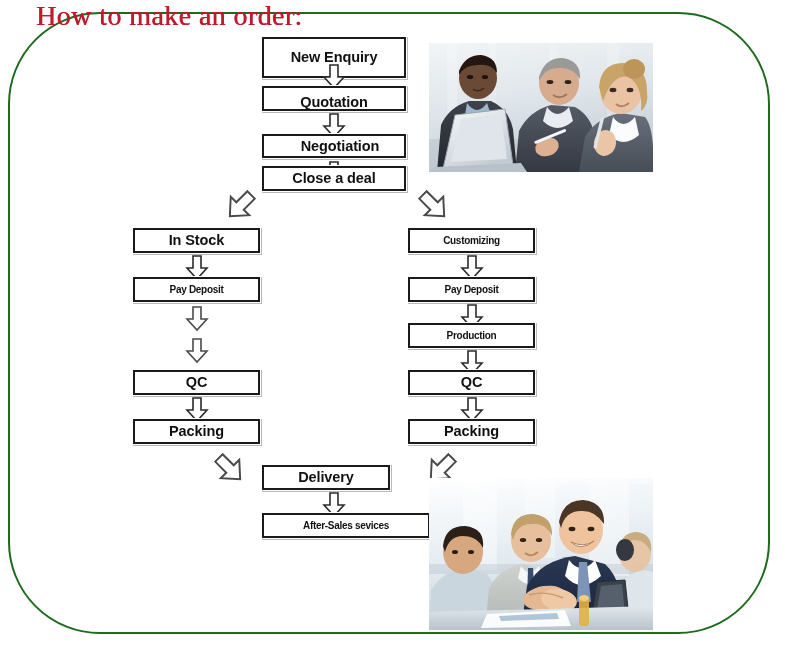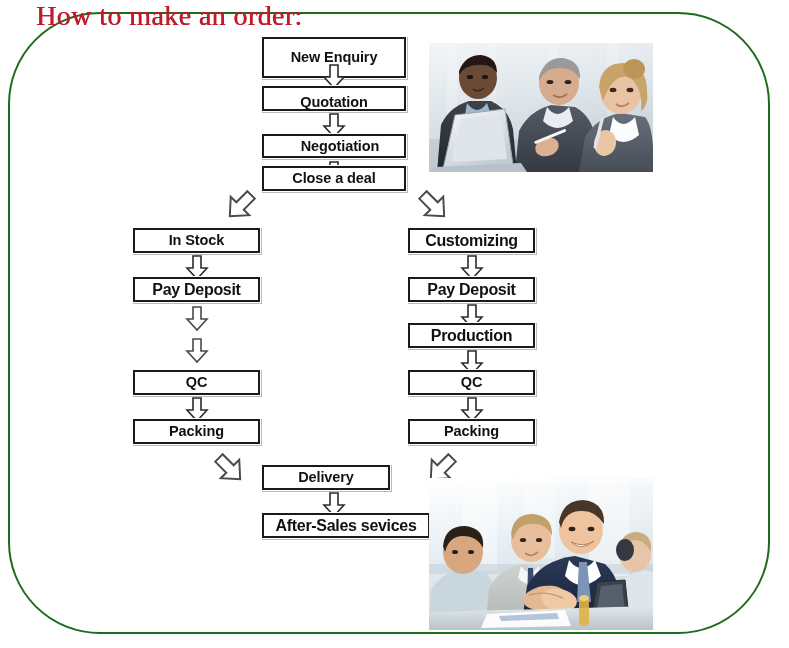--- a/index.html
+++ b/index.html
@@ -56,21 +56,21 @@
   }
   .flow-box .flow-label {
     font-family: "Liberation Sans", sans-serif;
     font-weight: bold;
     font-size: 14.5px;
     color: #111111;
     line-height: 1;
     white-space: nowrap;
     letter-spacing: -0.1px;
   }
-  .flow-box.narrow-label .flow-label { font-size: 16px; letter-spacing: -0.3px; }
+  .flow-box.narrow-label .flow-label { font-size: 10px; letter-spacing: -0.3px; }
 
   
   .arrow-down {
     position: absolute;
     width: 26px;
     height: 26px;
   }
   .arrow-down svg { display: block; width: 100%; height: 100%; }
 
   

